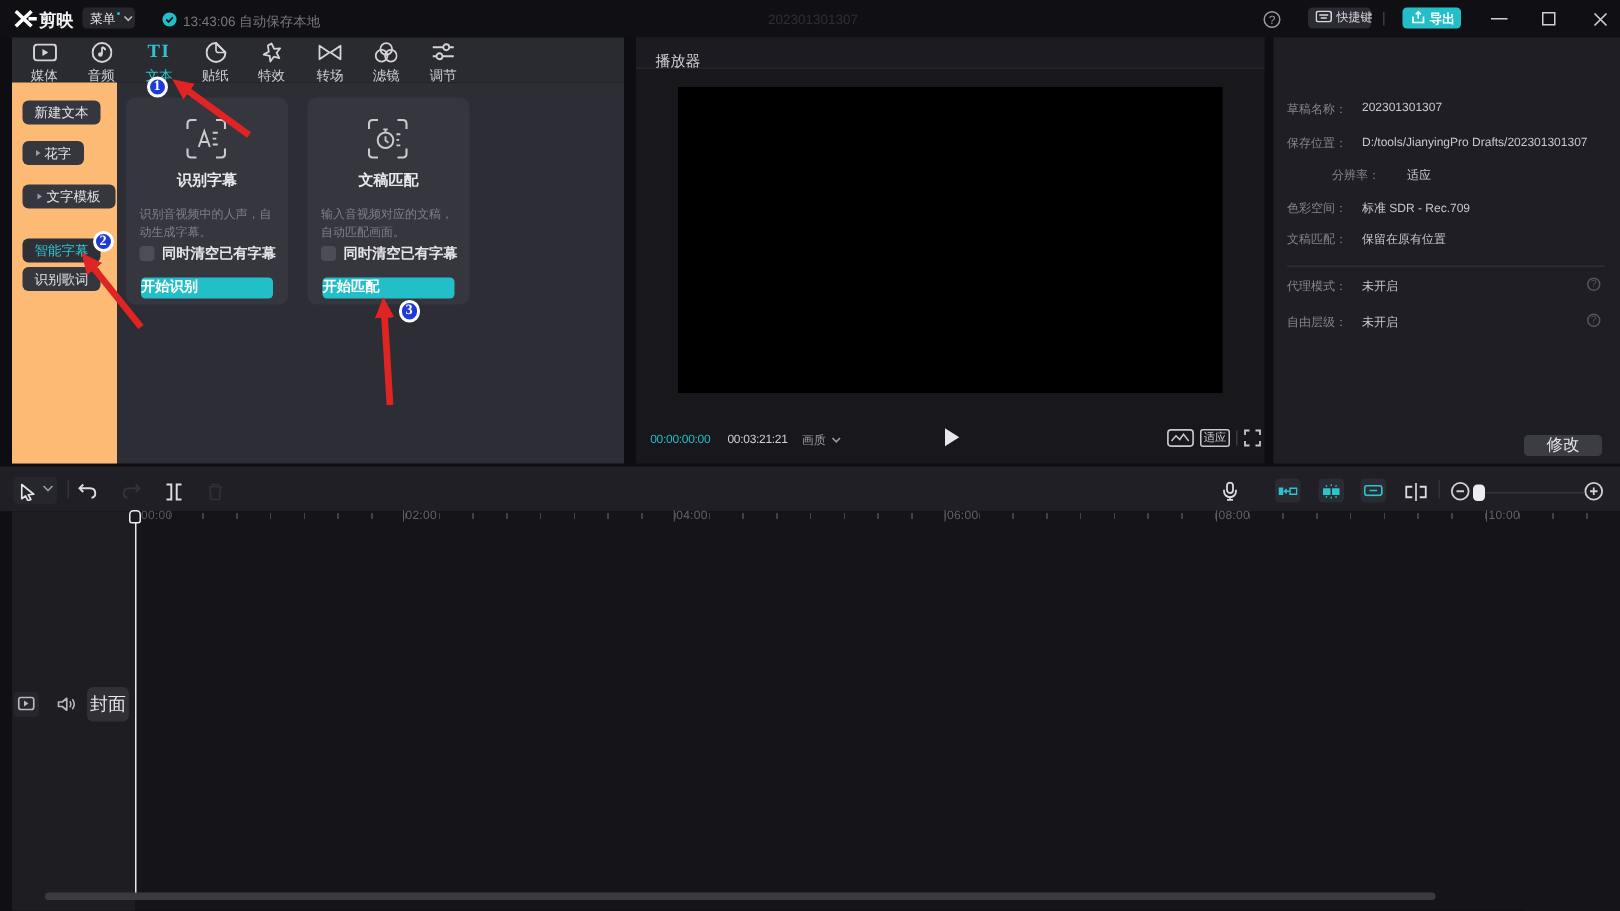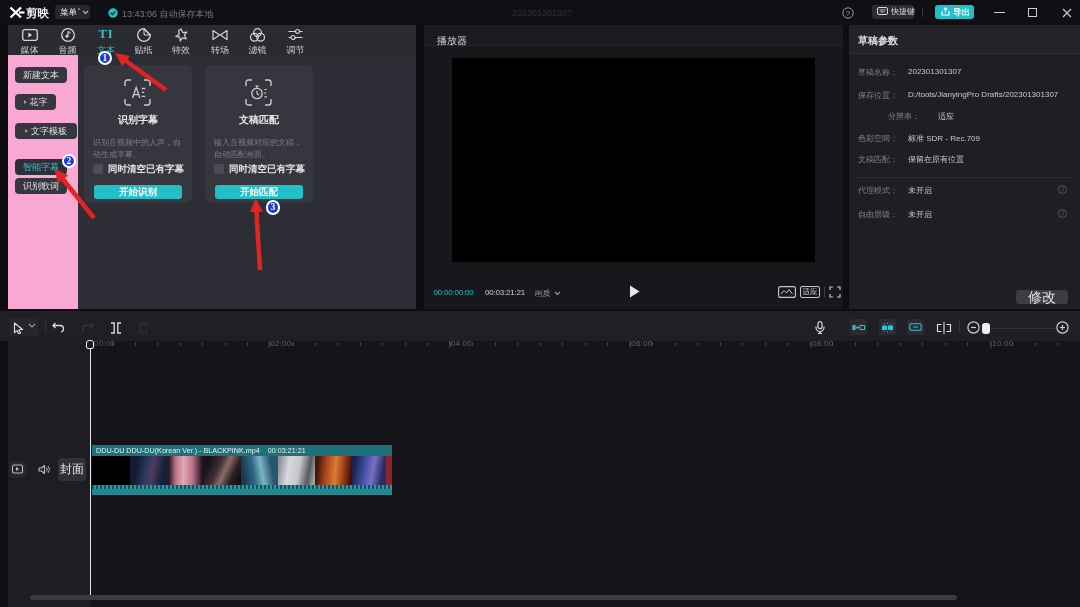--- a/index.html
+++ b/index.html
@@ -15,48 +15,48 @@
 #kb-btn { position:absolute; left:872px; top:5px; width:42px; height:14px; background:#2b2b33;
   border-radius:3px; color:#d8d8dc; font-size:8px; line-height:14px; white-space:nowrap; }
 #export-btn { position:absolute; left:935px; top:5px; width:39px; height:14px; background:#23bfc9;
   border-radius:3px; color:#fff; font-size:8.5px; font-weight:bold; line-height:14px; white-space:nowrap; }
 
 #tabstrip { position:absolute; left:8px; top:25px; width:408px; height:30px; background:#2a2a31; }
 .tab { position:absolute; top:0; width:38px; height:30px; text-align:center; }
 .tab .lbl { position:absolute; left:0; right:0; top:19px; font-size:9px; color:#cfcfd4; }
 .tab.active .lbl { color:#2fc4cd; }
 #leftbody { position:absolute; left:8px; top:55px; width:408px; height:254px; background:#2d2d35; }
-#sidebar { position:absolute; left:0; top:0; width:70px; height:254px; background:#f9a8d4; }
+#sidebar { position:absolute; left:0; top:0; width:70px; height:254px; background:#fdba74; }
 .sbtn { position:absolute; left:7px; background:#36363e; border-radius:4px; height:16px;
   color:#e2e2e6; font-size:9px; line-height:16px; text-align:center; }
 .sbtn .ar { display:inline-block; width:0; height:0; border-left:3px solid #9a9aa2;
   border-top:2.7px solid transparent; border-bottom:2.7px solid transparent; margin-right:3px; vertical-align:1px;}
 .card { position:absolute; top:10px; width:108px; height:138px; background:#36363f; border-radius:6px; }
 .card .title { position:absolute; left:0; right:0; top:48px; text-align:center; color:#e8e8ec;
   font-size:10px; font-weight:bold; }
 .card .desc { position:absolute; left:9px; top:72px; font-size:8px; line-height:11.5px; color:#7f7f88; }
 .card .cbrow { position:absolute; left:9px; top:99px; height:10px; }
 .card .cb { position:absolute; left:0; top:-0.5px; width:10px; height:10px; background:#4d4d57; border-radius:2.5px; }
 .card .cbl { position:absolute; left:15px; top:-1px; font-size:9.5px; font-weight:bold; color:#e4e4e8; white-space:nowrap;}
 .card .gobtn { position:absolute; left:10px; right:10px; top:120px; height:14px; background:#23bfc9;
-  border-radius:3px; color:#fff; font-size:9.5px; font-weight:bold; line-height:14px; text-align:center; }
+  border-radius:3px; color:#fff; font-size:9.5px; font-weight:bold; line-height:14px; text-align:left; }
 
 #player { position:absolute; left:424px; top:25px; width:419px; height:284px; background:#17171c; }
 #video { position:absolute; left:28px; top:33px; width:363px; height:204px; background:#000; }
 
 #params { position:absolute; left:849px; top:25px; width:231px; height:284px; background:#1e1e24; }
 #params-hd { position:absolute; left:0; top:0; width:231px; height:29px; background:#23232a;
   border-bottom:1px solid #2e2e35; }
 .prow { position:absolute; left:9px; font-size:8px; white-space:nowrap; }
 .prow .pl { color:#84848c; }
 .prow .pv { color:#c8c8ce; position:absolute; left:50px; }
 .qmark { position:absolute; width:9px; height:9px; border:1px solid #55555c; border-radius:50%;
   color:#55555c; font-size:7px; line-height:8px; text-align:center; }
 #modify-btn { position:absolute; left:167px; top:265px; width:52px; height:14px; background:#3c3c44;
-  border-radius:3px; color:#e2e2e6; font-size:14px; line-height:14px; text-align:center; }
+  border-radius:3px; color:#e2e2e6; font-size:11px; line-height:14px; text-align:center; }
 
 #tl-toolbar { position:absolute; left:0; top:311px; width:1080px; height:30px; background:#1f1f25; }
 #tl-body { position:absolute; left:0; top:341px; width:1080px; height:266px; background:#141419; }
 #tl-gutter { position:absolute; left:8px; top:341px; width:82px; height:266px; background:#1d1d22; }
 .rlbl { position:absolute; top:338.5px; font-size:8px; color:#63636a; letter-spacing:0.2px; }
 #playhead-line { position:absolute; left:90px; top:341px; width:1px; height:255px; background:#e8e8ea; }
 #playhead-head { position:absolute; left:86px; top:340px; width:8px; height:9px;
   border:1.5px solid #f0f0f2; border-radius:3px 3px 2px 2px; background:#1a1a1f; }
 #clip { position:absolute; left:92px; top:445px; width:300px; height:50px; }
 #clip-hd { position:absolute; left:0; top:0; width:300px; height:11px; background:#1f7179;
@@ -223,23 +223,20 @@
     <rect x="0.6" y="0.6" width="16.8" height="10.8" rx="2" fill="none" stroke="#c8c8cd" stroke-width="1.1"></rect>
     <path d="M3 8 L6 4.5 L8.5 7 L11 3.5 L14.5 8" fill="none" stroke="#c8c8cd" stroke-width="1"></path>
   </svg>
   <div class="abs" style="left:376px;top:261px;width:20px;height:12px;border:1px solid #c8c8cd;border-radius:2px;color:#d0d0d5;font-size:7.5px;line-height:10px;text-align:center;">适应</div>
   <div class="abs" style="left:400px;top:262px;width:1px;height:10px;background:#3a3a40;"></div>
   <svg class="ic" style="left:405px;top:261px" width="12" height="12" viewBox="0 0 12 12">
     <path d="M1 4 V1 h3 M8 1 h3 v3 M11 8 v3 H8 M4 11 H1 V8" fill="none" stroke="#c8c8cd" stroke-width="1.2"></path>
   </svg>
 </div>
 <div id="params">
-  <div id="params-hd">
-        <div class="abs" style="left:9px;top:9px;font-size:10px;font-weight:bold;color:#e0e0e5;">草稿参数</div>
-      </div>
   <div class="prow" style="top:42px;"><span class="pl">草稿名称：</span><span class="pv">202301301307</span></div>
   <div class="prow" style="top:65px;"><span class="pl">保存位置：</span><span class="pv">D:/tools/JianyingPro Drafts/202301301307</span></div>
   <div class="prow" style="top:86px;margin-left:30px;"><span class="pl">分辨率：</span><span class="pv">适应</span></div>
   <div class="prow" style="top:108px;"><span class="pl">色彩空间：</span><span class="pv">标准 SDR - Rec.709</span></div>
   <div class="prow" style="top:129px;"><span class="pl">文稿匹配：</span><span class="pv">保留在原有位置</span></div>
   <div class="abs" style="left:9px;top:152px;width:212px;height:1px;background:#2e2e35;"></div>
   <div class="prow" style="top:160px;"><span class="pl">代理模式：</span><span class="pv">未开启</span></div>
   <div class="prow" style="top:184px;"><span class="pl">自由层级：</span><span class="pv">未开启</span></div>
   <div class="qmark" style="left:209px;top:160px;">?</div>
   <div class="qmark" style="left:209px;top:184px;">?</div>
@@ -320,37 +317,20 @@
 <svg class="ic" style="left:9px;top:461px" width="17" height="17" viewBox="0 0 17 17">
   <rect x="0" y="0" width="17" height="17" rx="3" fill="#26262c"></rect>
   <rect x="3.5" y="4" width="10" height="8" rx="1.5" fill="none" stroke="#b9b9c0" stroke-width="1.1"></rect>
   <path d="M7 6 L10 8 L7 10 Z" fill="#b9b9c0"></path>
 </svg>
 <svg class="ic" style="left:38px;top:464px" width="12" height="11" viewBox="0 0 12 11">
   <path d="M1 4 H3.5 L6.5 1.5 V9.5 L3.5 7 H1 Z" fill="none" stroke="#b9b9c0" stroke-width="1.1" stroke-linejoin="round"></path>
   <path d="M8.5 3.5 q1.5 2 0 4 M10.2 2.2 q2.6 3.3 0 6.6" fill="none" stroke="#b9b9c0" stroke-width="1"></path>
 </svg>
 <div id="cover-btn">封面</div>
-<div id="clip">
-  <div id="clip-hd"><span style="margin-left:4px">DDU-DU DDU-DU(Korean Ver.) - BLACKPINK.mp4</span><span style="margin-left:8px">00:03:21:21</span></div>
-  <div id="thumbs">
-    <div class="th" style="left:0;width:38px;background:#000;"></div>
-    <div class="th" style="left:38px;width:37px;background:linear-gradient(100deg,#131c30 20%,#2c3a60 45%,#503a5e 60%,#16203a 85%);"></div>
-    <div class="th" style="left:75px;width:37px;background:linear-gradient(90deg,#2a1626 5%,#c2798f 25%,#e0a9b8 45%,#b56e84 70%,#231322 95%);"></div>
-    <div class="th" style="left:112px;width:37px;background:linear-gradient(115deg,#171219 15%,#443038 40%,#8a6b62 55%,#2a2026 75%,#120e12 95%);"></div>
-    <div class="th" style="left:149px;width:37px;background:linear-gradient(80deg,#1b3a50 10%,#2f6a84 35%,#79b6c6 55%,#27576e 80%);"></div>
-    <div class="th" style="left:186px;width:37px;background:linear-gradient(100deg,#8e8f96 5%,#d8d9dd 30%,#c5c7cc 55%,#57575e 80%,#9fa0a6 95%);"></div>
-    <div class="th" style="left:223px;width:37px;background:linear-gradient(95deg,#43160d 8%,#a8441c 30%,#d87c33 55%,#8c3013 80%,#3a120a 95%);"></div>
-    <div class="th" style="left:260px;width:34px;background:linear-gradient(100deg,#1c2350 10%,#3c4b9c 35%,#7c6ec4 60%,#272e66 85%);"></div>
-    <div class="th" style="left:294px;width:6px;background:#8c2330;"></div>
-  </div>
-  <div id="wave">
-    <div class="abs" style="left:0;top:0;width:300px;height:4px;background:repeating-linear-gradient(90deg,#0f565e 0 2px,#2a9aa3 2px 4px);"></div>
-  </div>
-</div>
 <div id="playhead-line"></div>
 <div id="playhead-head"></div>
 <div id="hscroll"></div>
 <svg id="overlay" viewBox="0 0 1080 607">
   <defs>
     <marker id="ah" markerWidth="14" markerHeight="13" refX="7" refY="6.5" orient="auto" markerUnits="userSpaceOnUse">
       <path d="M0 0 L14 6.5 L0 13 Z" fill="#e02424"></path>
     </marker>
   </defs>
   <line x1="166" y1="90" x2="120.5" y2="57" stroke="#e02424" stroke-width="4.5" marker-end="url(#ah)"></line>

